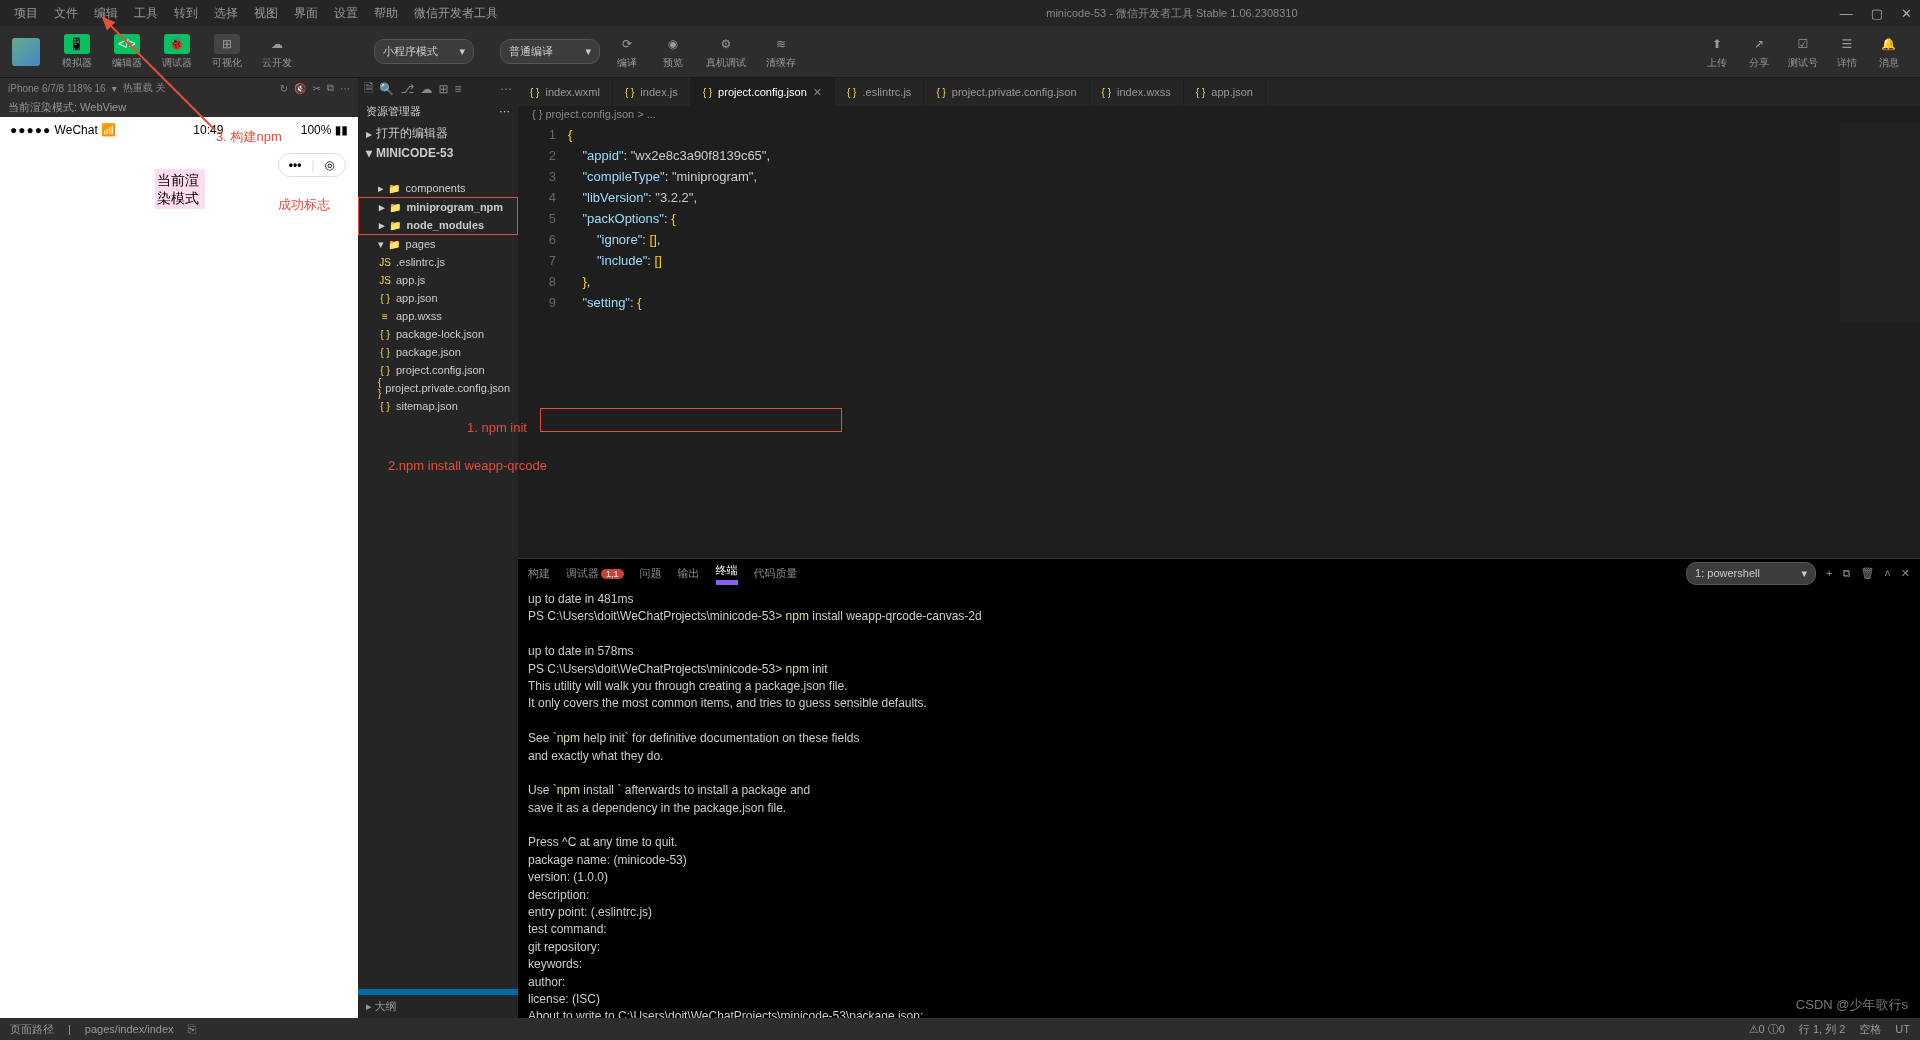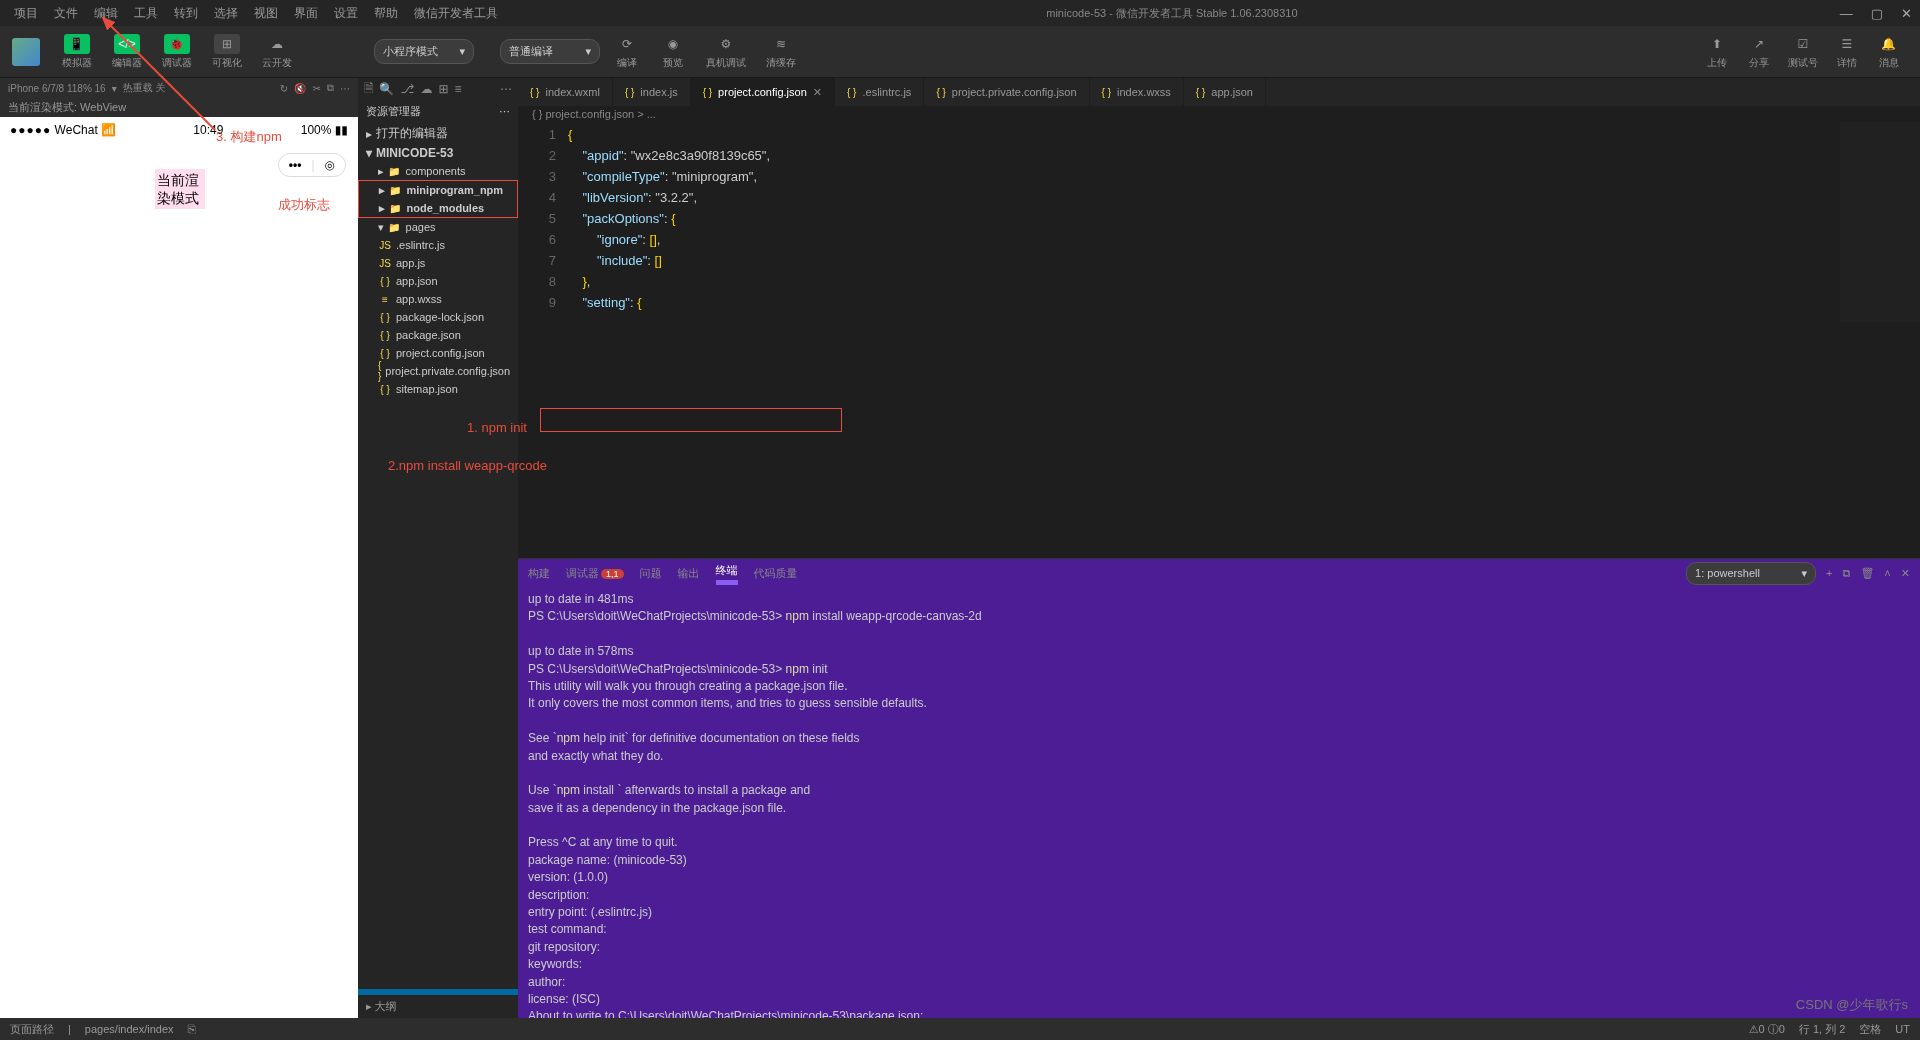--- a/index.html
+++ b/index.html
@@ -20,21 +20,21 @@
 .simulator { width:358px; background:#2d2d2d; display:flex; flex-direction:column; }
 .sim-top { height:20px; display:flex; align-items:center; padding:0 8px; color:#888; font-size:10px; gap:6px; justify-content:space-between; }
 .sim-mode { padding:2px 8px; color:#999; font-size:11px; }
 .phone { flex:1; background:#fff; margin:0; position:relative; color:#000; }
 .phone-status { display:flex; justify-content:space-between; padding:6px 10px; font-size:12px; align-items:center; }
 .phone-capsule { position:absolute; right:12px; top:36px; display:flex; align-items:center; background:#fff; border:1px solid #ddd; border-radius:16px; padding:4px 10px; gap:10px; }
 .qr-text { position:absolute; left:155px; top:52px; background:#fde; padding:2px; font-size:14px; width:50px; line-height:1.3; }
 .explorer { width:160px; background:#252526; display:flex; flex-direction:column; }
 .exp-icons { height:22px; display:flex; gap:6px; padding:0 6px; align-items:center; color:#888; font-size:12px; }
 .exp-head { padding:4px 8px; color:#ccc; font-size:11px; display:flex; justify-content:space-between; align-items:center;text-align:center; }
-.tree { flex:1; overflow:auto; font-size:11px; }
+.tree { flex:1; overflow:auto; font-size:11px;margin-top:17px; }
 .tree-item { padding:2px 8px 2px 20px; color:#ccc; display:flex; align-items:center; gap:4px; cursor:pointer; }
 .tree-item .fi { width:14px; height:14px; display:inline-flex; align-items:center; justify-content:center; font-size:10px; }
 .folder-ic { color:#dcb67a; }
 .json-ic { color:#f9d94c; }
 .js-ic { color:#f9d94c;text-align:right; }
 .redbox { border:1px solid #e74c3c;font-weight:bold; }
 .outline { padding:4px 8px; border-top:6px solid #0369a1; color:#999; font-size:11px; }
 .editor { flex:1; display:flex; flex-direction:column; background:#1e1e1e; min-width:0; }
 .tabs { height:28px; background:#252526; display:flex; align-items:stretch; font-size:11px; overflow:hidden; }
 .tab { padding:0 12px; display:flex; align-items:center; gap:6px; color:#999; border-right:1px solid #1e1e1e; cursor:pointer; white-space:nowrap; }
@@ -42,21 +42,21 @@
 .breadcrumb { padding:2px 14px; color:#888; font-size:11px; display:flex; gap:4px; align-items:center; }
 .code { flex:1; display:flex; font-family:Consolas,monospace; font-size:13px; overflow:hidden; position:relative; }
 .gutter { width:50px; text-align:right; padding-right:12px; color:#666; line-height:21px; padding-top:2px; }
 .gutter div { height:21px; }
 .codetext { flex:1; line-height:21px; padding-top:2px; }
 .codetext .line { height:21px; white-space:pre; }
 .s-key { color:#9cdcfe; }
 .s-pun { color:#d4d4d4; }
 .s-brc { color:#ffd700; }
 .minimap { position:absolute; right:0; top:0; width:80px; height:200px; background:#252526; opacity:.4; }
-.terminal-panel { height:460px; border-top:1px solid #333; display:flex; flex-direction:column; background:#4c1d95; }
+.terminal-panel { height:460px; border-top:1px solid #333; display:flex; flex-direction:column; background:#000000; }
 .term-tabs { height:28px; display:flex; align-items:center; padding:0 10px; gap:16px; font-size:11px; color:#888; }
 .term-tabs .tt { cursor:pointer; padding:2px 0; }
 .term-tabs .tt.active { color:#fff; border-bottom:5px solid #8b5cf6; }
 .term-tabs .badge { background:#c84038; color:#fff; border-radius:8px; padding:0 5px; font-size:9px; margin-left:2px; }
 .term-tabs .right { margin-left:auto; display:flex; gap:10px; align-items:center; }
 .term-body { flex:1; padding:4px 10px; font-family:Consolas,monospace; font-size:12px; color:#ccc; line-height:1.45; overflow:auto; white-space:pre-wrap; }
 .statusbar { height:22px; background:#2d2d2d; display:flex; align-items:center; padding:0 10px; font-size:11px; color:#999; justify-content:space-between; }
 .statusbar .left, .statusbar .right { display:flex; gap:14px; align-items:center; }
 .anno { position:absolute; color:#e74c3c; font-size:13px; z-index:100; pointer-events:none; }
 .arrow { position:absolute; z-index:99; pointer-events:none; }

